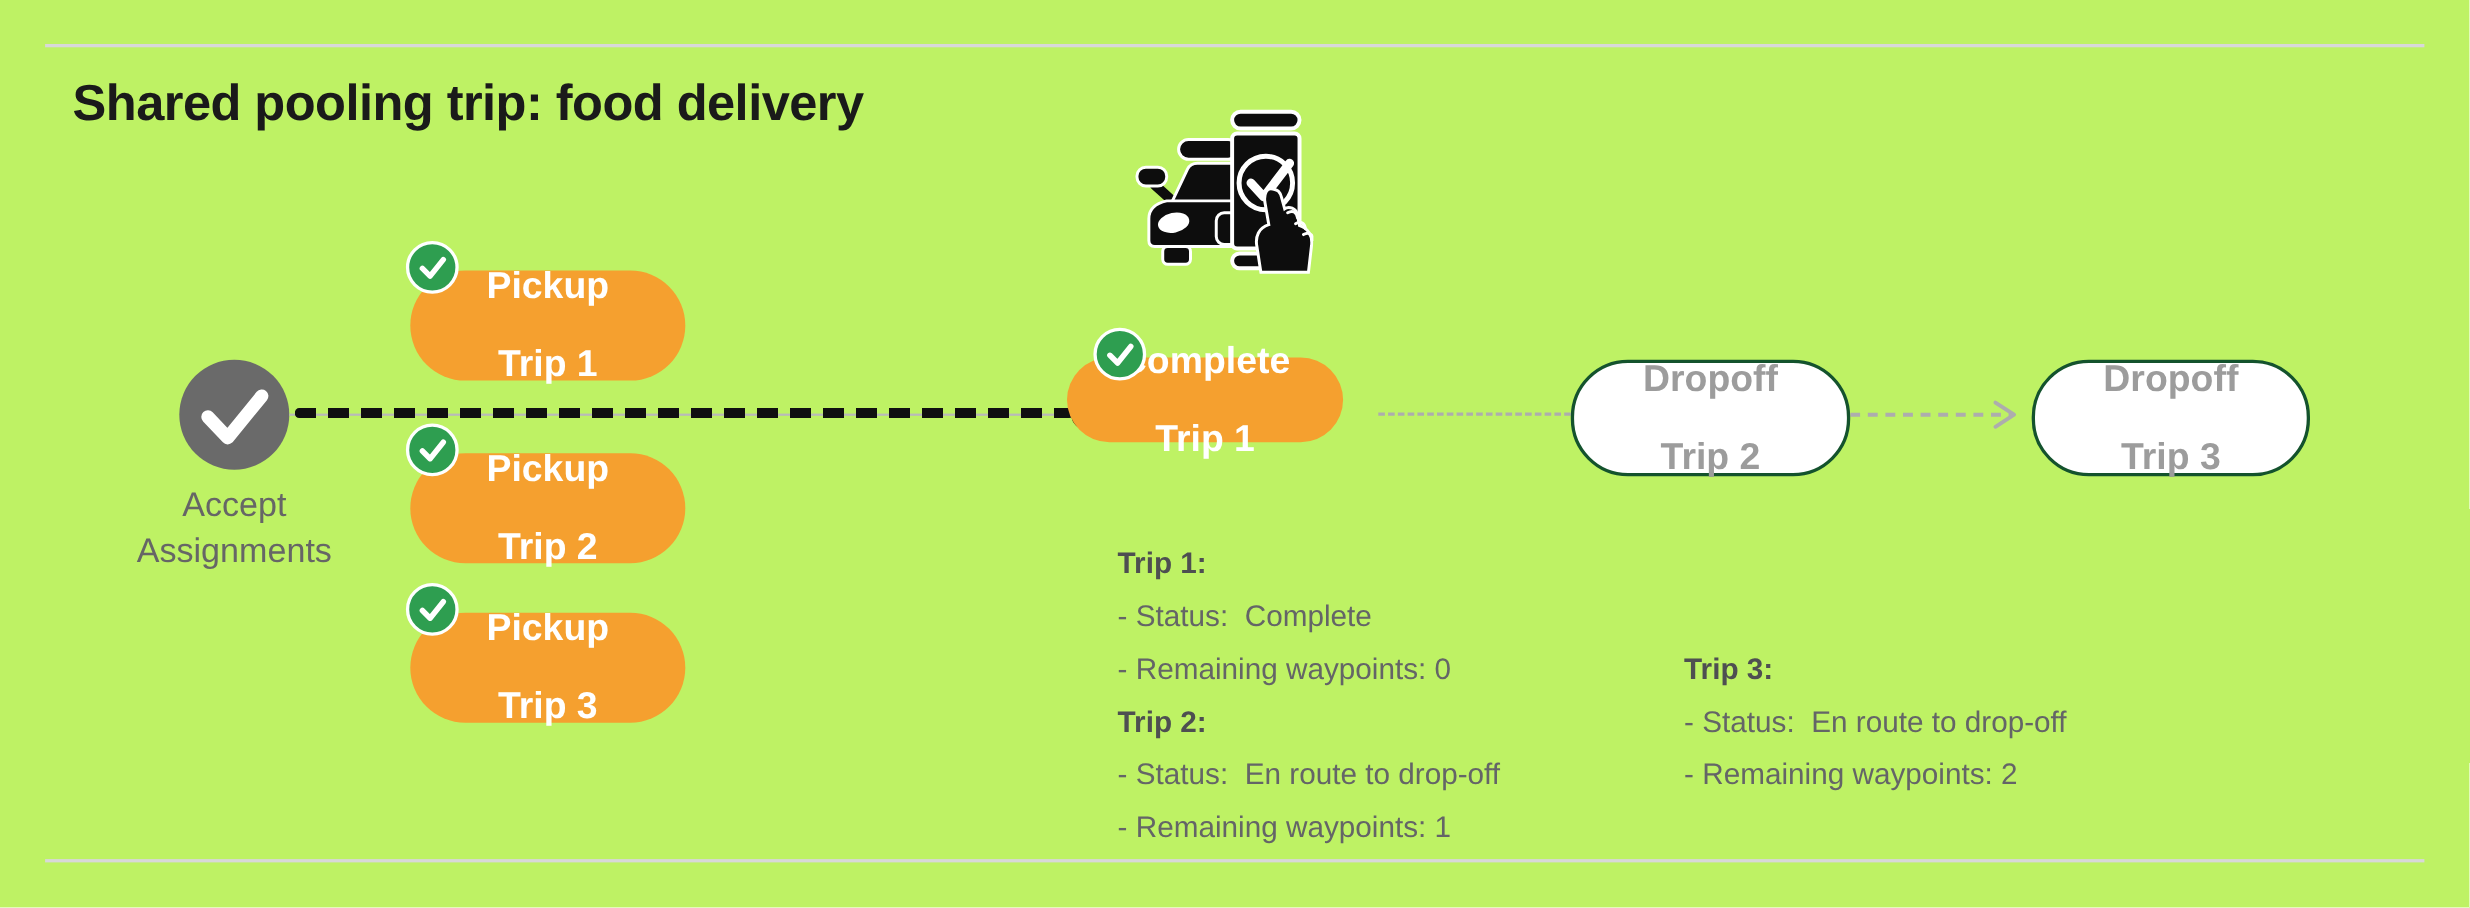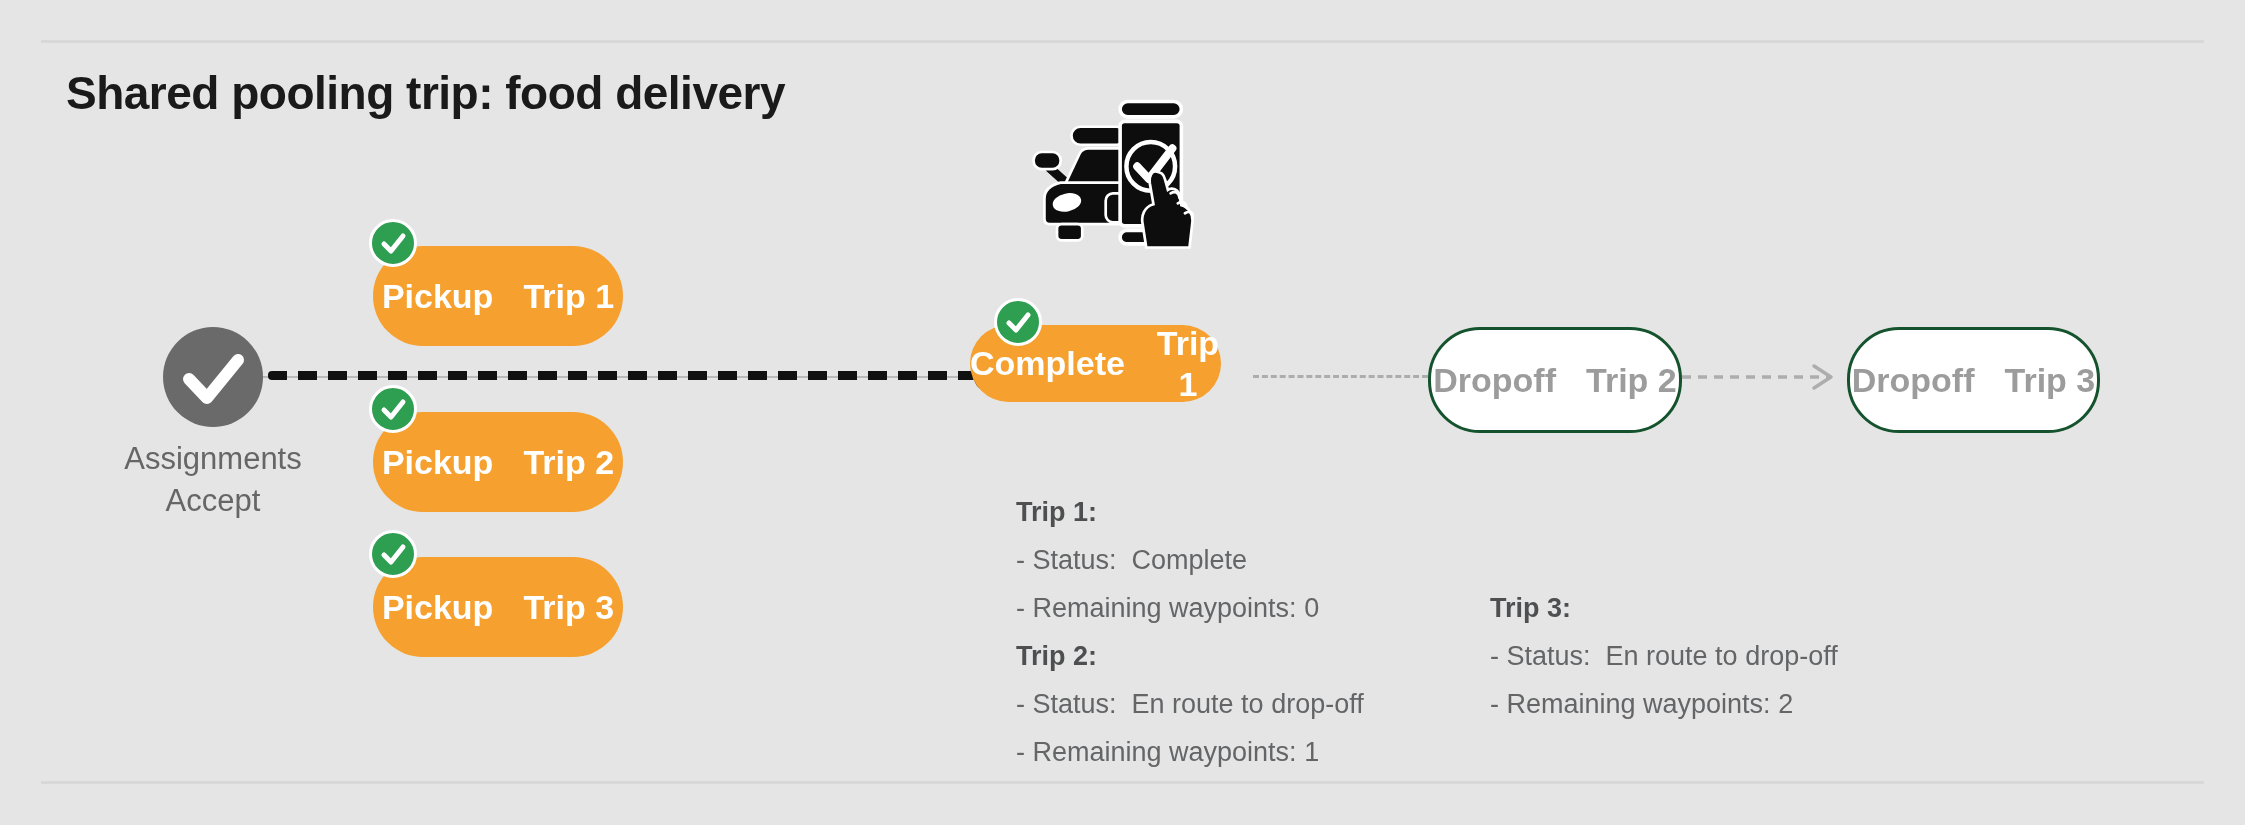--- a/index.html
+++ b/index.html
@@ -1,17 +1,17 @@
 <!DOCTYPE html>
 <html><head>
 <meta charset="utf-8">
 <style>
   html,body{margin:0;padding:0;background:#fff;}
   body{font-family:"Liberation Sans","DejaVu Sans",sans-serif;}
-  .stage{position:relative;width:2245px;height:825px;background:#e5e5e5;overflow:hidden;}
+  .stage{position:relative;width:2245px;height:825px;background:#bef264;overflow:hidden;}
 
   .rule{position:absolute;left:41px;width:2163px;height:3px;background:#D8D8D8;}
   .rule.top{top:40px;}
   .rule.bottom{top:781px;}
 
   .title{position:absolute;left:66px;top:66px;font-size:46px;font-weight:700;color:#1A1A1A;letter-spacing:-0.5px;}
 
   
   .vehicle-icon{position:absolute;left:1030px;top:88px;width:164px;height:164px;}
   .vehicle-text{position:absolute;left:1242px;top:102px;font-size:31px;line-height:45px;color:#6F7072;white-space:pre-wrap;}
@@ -25,42 +25,42 @@
   
   .hairline{position:absolute;left:263px;top:376px;width:725px;height:2px;background:#B9B9B9;}
   .black-dashes{position:absolute;left:268px;top:371px;width:708px;height:9px;border-radius:4px;
     background:repeating-linear-gradient(90deg,#101010 0 19px,transparent 19px 30px);}
   .pos-dot{position:absolute;left:974px;top:363px;width:28px;height:28px;border-radius:50%;background:#0D0D0D;}
   .dash-connector{position:absolute;top:375px;height:0;border-top:3px dashed #ADADAD;}
   .conn-a{left:1253px;width:175px;}
   .arrow-svg{position:absolute;left:1682px;top:361px;width:165px;height:32px;}
 
   
-  .pill{position:absolute;width:250px;height:100px;border-radius:52px;display:flex;flex-direction:row;align-items:center;justify-content:center;text-align:center;font-size:34px;font-weight:700;line-height:41px;gap:30px;}
+  .pill{position:absolute;width:250px;height:100px;border-radius:52px;display:flex;flex-direction:column;align-items:center;justify-content:center;text-align:center;font-size:34px;font-weight:700;line-height:41px;gap:30px;}
   .pill span{display:block;}
   .pill.orange{background:#F5A02F;color:#fff;}
   .pill.ghost{background:#fff;border:3px solid #14532d;color:#9C9C9C;}
   .p1{left:373px;top:246px;}
   .p2{left:373px;top:412px;}
   .p3{left:373px;top:557px;}
   .pc{left:970px;top:325px;width:251px;height:77px;}
   .d2{left:1428px;top:327px;width:248px;}
   .d3{left:1847px;top:327px;width:247px;}
 
   
   .badge{position:absolute;width:42px;height:42px;border-radius:50%;background:#2E9E50;border:3px solid #fff;display:flex;align-items:center;justify-content:center;}
   .b1{left:369px;top:219px;}
   .b2{left:369px;top:385px;}
   .b3{left:369px;top:530px;}
   .bc{left:994px;top:298px;}
 
   
   .trip-block{position:absolute;font-size:27px;line-height:48px;color:#646567;white-space:pre-wrap;}
   .tb1{left:1016px;top:488px;}
-  .tb2{left:1490px;top:584px;}
+  .tb2{left:1531px;top:584px;}
   .trip-block .hd{font-weight:700;color:#4E4F51;}
 </style>
 </head>
 <body>
 
 <div class="stage">
 
   <div class="rule top"></div>
   <div class="rule bottom"></div>
 
@@ -94,22 +94,22 @@
     </svg>
   </div>
 
 
   <div class="accept-node">
     <svg viewBox="0 0 100 100" width="100" height="100">
       <path d="M26,52 L44,71 L75,33" fill="none" stroke="#fff" stroke-width="12" stroke-linecap="round" stroke-linejoin="round"></path>
     </svg>
   </div>
   <div class="accept-label">
+    <span>Accept</span>
     <span>Assignments</span>
-    <span>Accept</span>
   </div>
 
   <div class="hairline"></div>
   <div class="black-dashes"></div>
   <div class="pos-dot"></div>
 
   <div class="pill orange p1">
     <span>Pickup</span>
     <span>Trip 1</span>
   </div>

